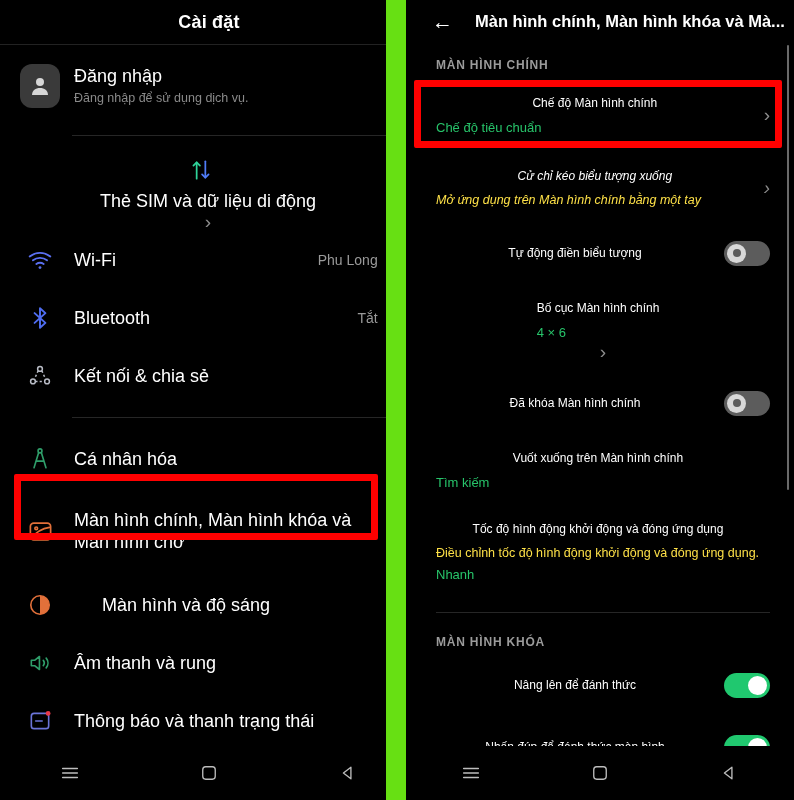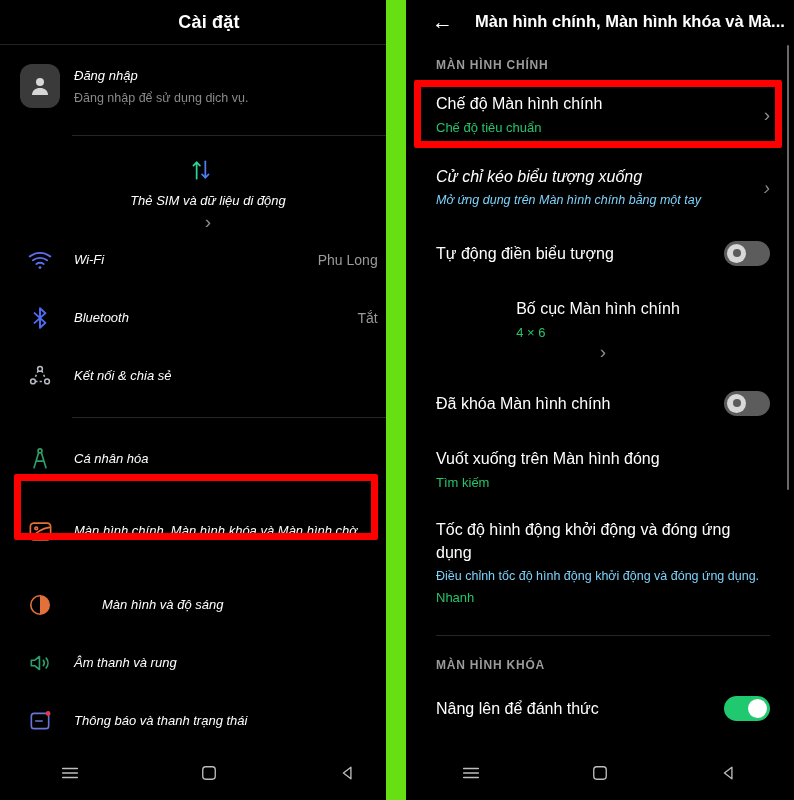--- a/index.html
+++ b/index.html
@@ -28,21 +28,21 @@
   .l-row {
     position: relative; display: flex; align-items: center;
     padding: 0 22px 0 20px; min-height: 58px;
   }
   .l-icon {
     width: 40px; min-width: 40px; height: 40px;
     display: flex; align-items: center; justify-content: center; margin-right: 14px;
   }
   .l-icon svg { display: block; }
   .l-text { flex: 1; min-width: 0; }
-  .l-title { color: #fff; font-size: 13px; line-height: 22px; font-style: italic; }
+  .l-title { color: #fff; font-size: 18px; line-height: 22px; }
   .l-sub   { color: #8a8a8a; font-size: 12.5px; line-height: 18px; margin-top: 2px; }
   .l-value { color: #9a9a9a; font-size: 14px; margin-right: 12px; white-space: nowrap; }
   .chev { color: #8d8d8d; font-size: 19px; line-height: 1; font-weight: 300; }
 
   .account-row { min-height: 82px; }
   .avatar {
     width: 44px; height: 44px; border-radius: 12px; background: #3a3a3a;
     display: flex; align-items: center; justify-content: center;
   }
 
@@ -55,22 +55,22 @@
   .r-header { height: 42px; display: flex; align-items: center; padding-left: 26px; }
   .back-arrow { color: #fff; font-size: 21px; line-height: 1; margin-right: 22px; }
   .r-title { color: #fff; font-size: 16.5px; font-weight: bold; white-space: nowrap; overflow: hidden; }
 
   .section-label {
     color: #9b9b9b; font-size: 12px; font-weight: bold; letter-spacing: .8px;
     padding: 16px 0 10px 30px;
   }
   .r-row { display: flex; align-items: center; padding: 10px 24px 10px 30px; min-height: 52px; }
   .r-text { flex: 1; min-width: 0; padding-right: 10px; }
-  .r-title2 { color: #fff; font-size: 16px; line-height: 23px; }
-  .r-sub { color: #7dd3fc; font-size: 12.5px; line-height: 18px; margin-top: 3px; }
+  .r-title2 { color: #fff; font-size: 12px; line-height: 23px; text-align: center; }
+  .r-sub { color: #fde047; font-size: 12.5px; line-height: 18px; margin-top: 3px; }
   .r-green { color: #27c46a; font-size: 13px; line-height: 19px; margin-top: 3px; }
   .r-divider { height: 1px; background: #262626; margin: 6px 24px 6px 30px; }
 
   
   .toggle { width: 46px; min-width: 46px; height: 25px; border-radius: 13px; position: relative; }
   .toggle.off { background: #5c5c5c; }
   .toggle.on  { background: #20c86f; }
   .knob { position: absolute; top: 3px; width: 19px; height: 19px; border-radius: 50%; }
   .toggle.off .knob { left: 3px;  background: #d8d8d8; }
   .toggle.off .knob::after {
@@ -315,21 +315,21 @@
       <div class="r-text">
           <div class="r-title2">Đã khóa Màn hình chính</div>
         </div>
       <div class="toggle off">
           <div class="knob"></div>
         </div>
     </div>
 
     <div class="r-row" style="margin-top:8px;">
       <div class="r-text">
-        <div class="r-title2">Vuốt xuống trên Màn hình đóng</div>
+        <div class="r-title2">Vuốt xuống trên Màn hình chính</div>
         <div class="r-green">Tìm kiếm</div>
       </div>
     </div>
 
     <div class="r-row" style="margin-top:6px;">
       <div class="r-text">
         <div class="r-title2">Tốc độ hình động khởi động và đóng ứng dụng</div>
         <div class="r-sub">Điều chỉnh tốc độ hình động khởi động và đóng ứng dụng.</div>
         <div class="r-green">Nhanh</div>
       </div>

